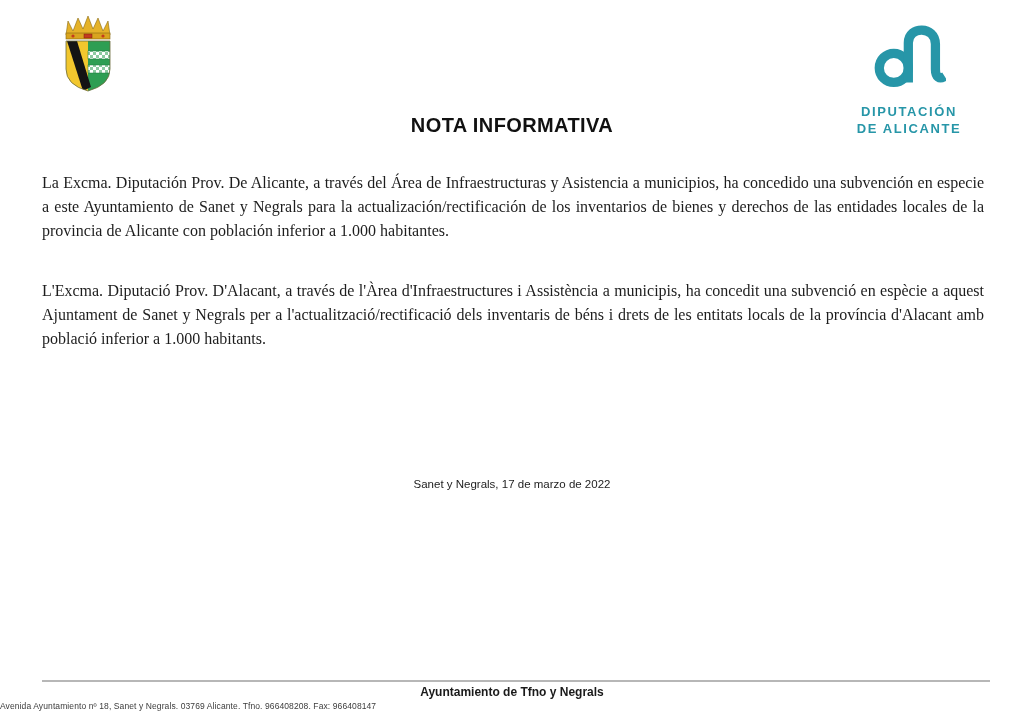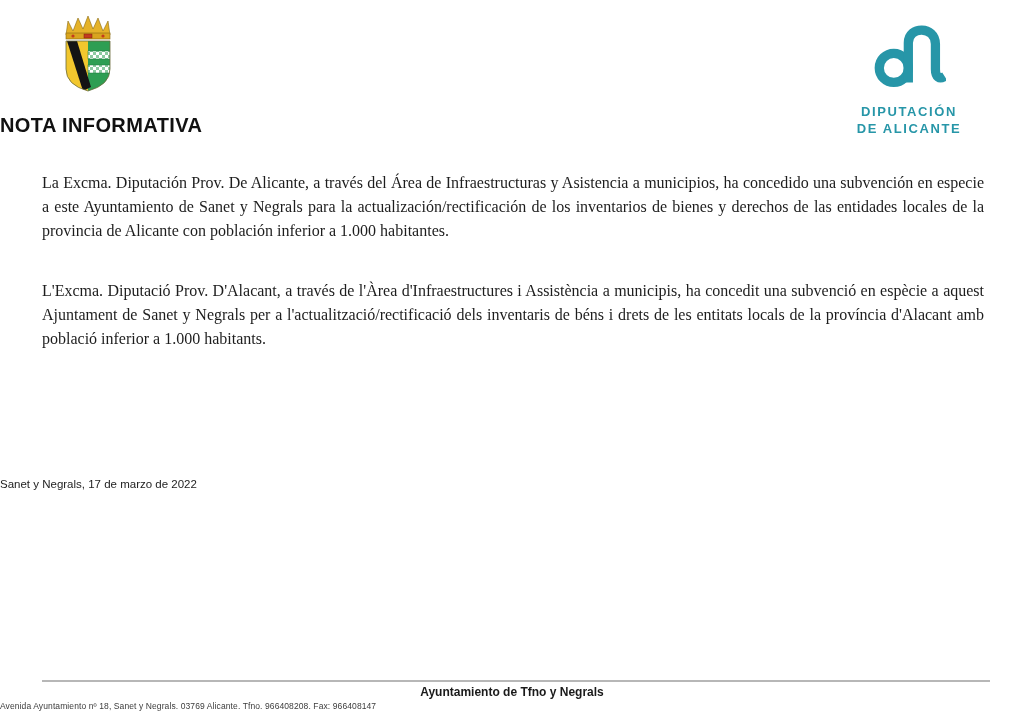--- a/index.html
+++ b/index.html
@@ -21,37 +21,38 @@
     color: var(--brand, #2796A8);
     font-weight: bold;
     font-size: 13px;
     line-height: 17px;
     letter-spacing: 1.6px;
     white-space: nowrap;
   }
 
   .doc-title {
     position: absolute; top: 114px; left: 0; width: 100%;
+    text-align: center;
     font-size: 20px; font-weight: bold; letter-spacing: 0.4px;
     color: #111;
   }
 
   .para {
     position: absolute; left: 42px; width: 942px;
     font-size: 16px; line-height: 24px;
     text-align: justify;
     color: #1d1d1d;
     font-family: Liberation Serif, serif;
   }
   .para-es { top: 171px; }
   .para-va { top: 279px; }
 
   .dateline {
     position: absolute; top: 478px; left: 0; width: 100%;
-    text-align: left;
+    text-align: center;
     font-size: 11.5px; color: #1d1d1d;
   }
 
   .footer-rule {
     position: absolute; top: 680px; left: 42px; width: 948px; height: 2px;
     background: #b7b7b7;
   }
   .footer-org {
     position: absolute; top: 685px; left: 0; width: 100%;
     text-align: center; font-size: 12px; font-weight: bold; color: #1a1a1a;

